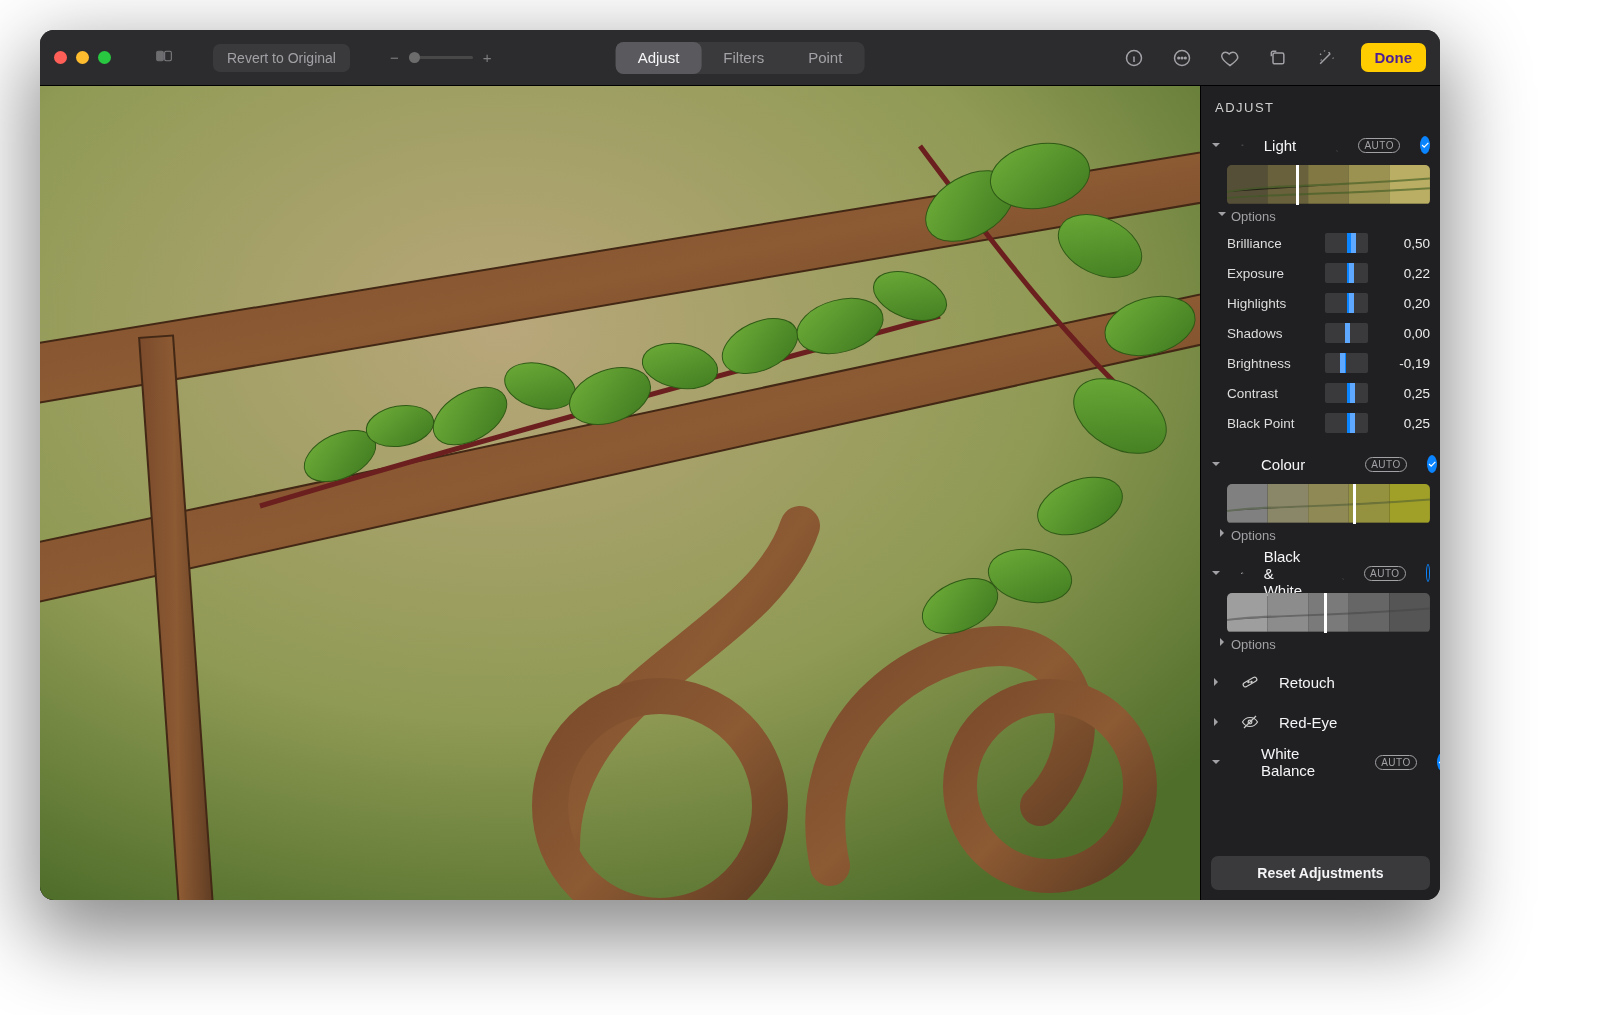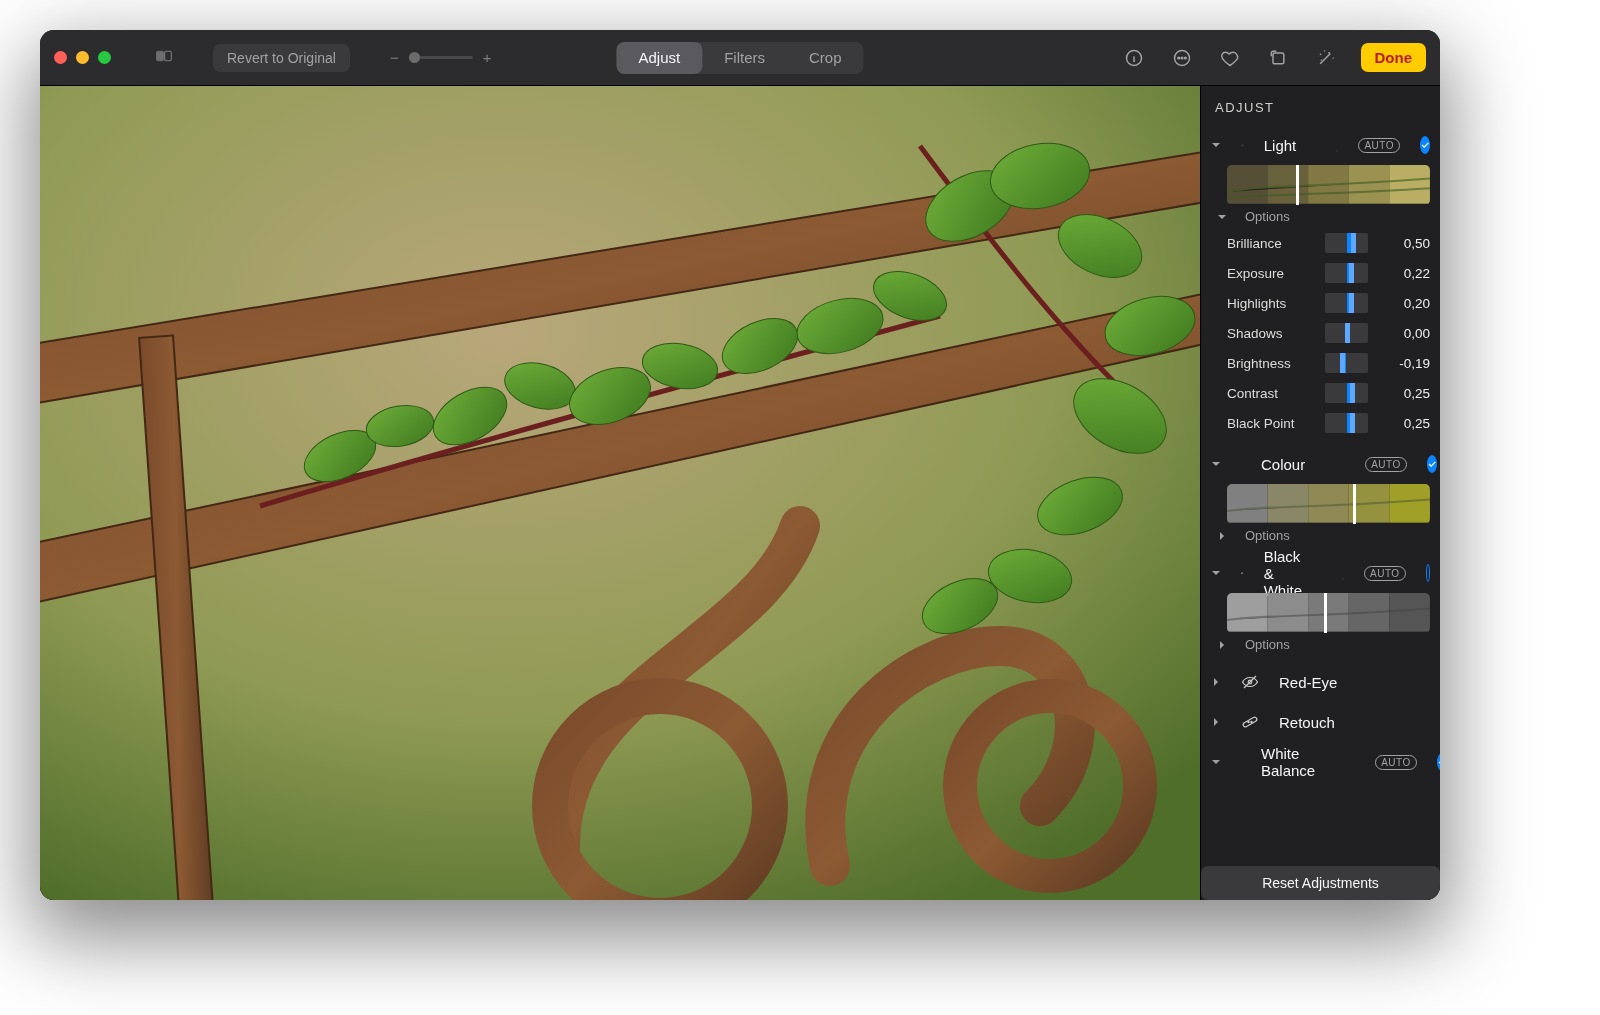--- a/index.html
+++ b/index.html
@@ -87,21 +87,21 @@
     border-radius:8px;
   }
   .seg.active{background:var(--bg-segment-active);}
   .seg:not(.active){color:var(--txt-secondary);}
   .tb-right{
     margin-left:auto;display:flex;align-items:center;gap:22px;
   }
   .tb-right svg{width:20px;height:20px;}
   .done{
     background:var(--accent-yellow);
-    color:#b91c1c;font-weight:600;font-size:15px;
+    color:#4c1d95;font-weight:600;font-size:15px;
     padding:6px 14px;border-radius:7px;
   }
   
   .body{flex:1;display:flex;min-height:0;}
   .canvas{
     flex:1;position:relative;background:#101010;overflow:hidden;
   }
   .canvas svg{position:absolute;left:0;top:0;}
   .sidebar{
     width:240px;background:var(--bg-sidebar);
@@ -138,21 +138,21 @@
   .enable-dot.off{border:1.5px solid var(--accent-blue);}
   .enable-dot svg{width:10px;height:10px;color:#fff;}
   .filmstrip{
     margin:6px 0 4px 16px;height:40px;border-radius:5px;position:relative;overflow:hidden;
   }
   .filmstrip svg{position:absolute;inset:0;}
   .filmstrip .tick{
     position:absolute;top:-2px;bottom:-2px;width:3px;background:#fff;border-radius:1px;
   }
   .opt-row{
-    display:flex;align-items:center;gap:18px;margin:2px 0 4px 6px;
+    display:flex;gap:4px;margin:2px 0 4px 6px;
     color:var(--txt-secondary);font-size:13px;
   }
   .sliders{margin-left:16px;}
   .slider-row{
     display:flex;align-items:center;height:30px;gap:20px;
   }
   .slider-row .label{
     font-size:13.5px;color:#ddd;width:78px;white-space:nowrap;overflow:hidden;
   }
   .slider-row .track{
@@ -162,23 +162,23 @@
   .slider-row .track .fill{
     position:absolute;top:0;bottom:0;background:var(--accent-blue);
   }
   .slider-row .track .handle{
     position:absolute;top:0;bottom:0;width:5px;background:#5fa8ff;
   }
   .slider-row .val{
     width:42px;text-align:right;font-size:13.5px;color:#eee;
   }
   .reset{
-    background:var(--bg-button-reset);
+    margin:10px;background:var(--bg-button-reset);
     color:var(--txt-primary);font-size:14px;
-    text-align:center;padding:9px 0;border-radius:7px;
+    text-align:center;padding:9px 0;border-radius:7px;font-weight:bold;
   }
 </style>
 </head>
 <body>
 
 <div class="shadow">
 
   <div class="toolbar">
     <div class="traffic">
       <div class="dot r"></div>
@@ -196,21 +196,21 @@
       <span class="pm">−</span>
       <div class="track">
           <div class="knob"></div>
         </div>
       <span class="pm">+</span>
     </div>
 
     <div class="segments">
       <div class="seg active">Adjust</div>
       <div class="seg">Filters</div>
-      <div class="seg">Crop</div>
+      <div class="seg">Point</div>
     </div>
 
     <div class="tb-right">
       <div class="tb-ico">
         <svg viewBox="0 0 24 24" fill="none" stroke="currentColor" stroke-width="1.8">
             <circle cx="12" cy="12" r="9"></circle>
             <path d="M12 8h.01M11 11h1v5h1"></path>
           </svg>
       </div>
       <div class="tb-ico">
@@ -511,44 +511,44 @@
 
         <div class="panel">
           <div class="panel-head">
             <span class="chev">
                 <svg viewBox="0 0 10 10" width="10" height="10" fill="currentColor">
                   <path d="M3 1l4 4-4 4z"></path>
                 </svg>
               </span>
             <span class="p-icon">
               <svg viewBox="0 0 24 24" fill="none" stroke="currentColor" stroke-width="1.6">
+                  <rect x="2" y="9" width="20" height="6" rx="3" transform="rotate(-30 12 12)"></rect>
+                  <circle cx="10" cy="12" r=".8" fill="currentColor"></circle>
+                  <circle cx="14" cy="12" r=".8" fill="currentColor"></circle>
+                </svg>
+            </span>
+            <span class="p-title">Retouch</span>
+          </div>
+        </div>
+
+        <div class="panel">
+          <div class="panel-head">
+            <span class="chev">
+                <svg viewBox="0 0 10 10" width="10" height="10" fill="currentColor">
+                  <path d="M3 1l4 4-4 4z"></path>
+                </svg>
+              </span>
+            <span class="p-icon">
+              <svg viewBox="0 0 24 24" fill="none" stroke="currentColor" stroke-width="1.6">
                   <path d="M2 12s3.5-6 10-6 10 6 10 6-3.5 6-10 6S2 12 2 12z"></path>
                   <circle cx="12" cy="12" r="2.5"></circle>
                   <path d="M4 20 20 4"></path>
                 </svg>
             </span>
             <span class="p-title">Red-Eye</span>
-          </div>
-        </div>
-
-        <div class="panel">
-          <div class="panel-head">
-            <span class="chev">
-                <svg viewBox="0 0 10 10" width="10" height="10" fill="currentColor">
-                  <path d="M3 1l4 4-4 4z"></path>
-                </svg>
-              </span>
-            <span class="p-icon">
-              <svg viewBox="0 0 24 24" fill="none" stroke="currentColor" stroke-width="1.6">
-                  <rect x="2" y="9" width="20" height="6" rx="3" transform="rotate(-30 12 12)"></rect>
-                  <circle cx="10" cy="12" r=".8" fill="currentColor"></circle>
-                  <circle cx="14" cy="12" r=".8" fill="currentColor"></circle>
-                </svg>
-            </span>
-            <span class="p-title">Retouch</span>
           </div>
         </div>
 
         <div class="panel">
           <div class="panel-head">
             <span class="chev">
                 <svg viewBox="0 0 10 10" width="10" height="10" fill="currentColor">
                   <path d="M1 3l4 4 4-4z"></path>
                 </svg>
               </span>

